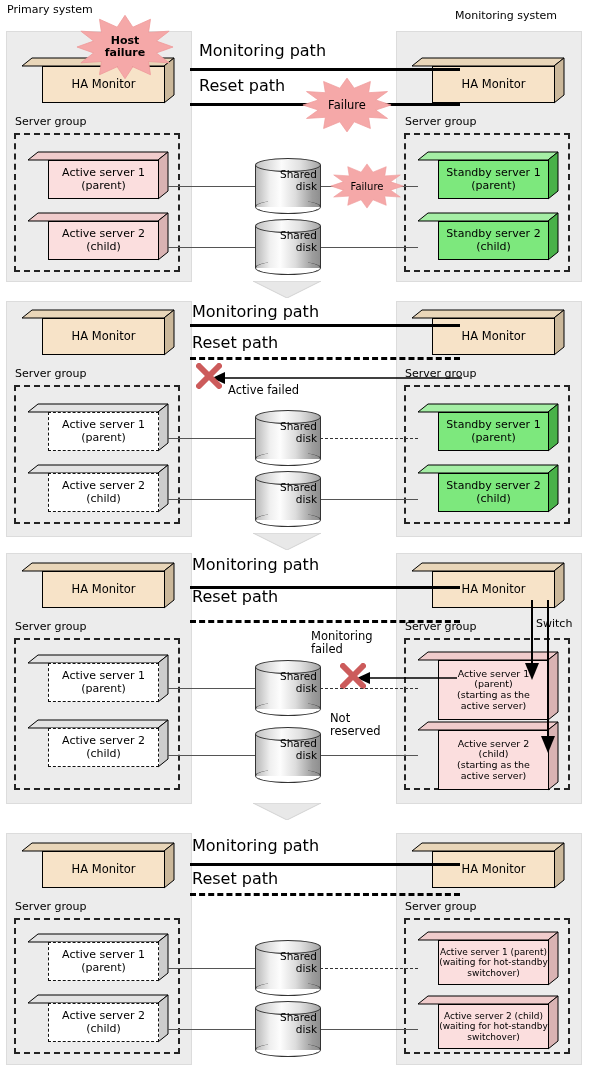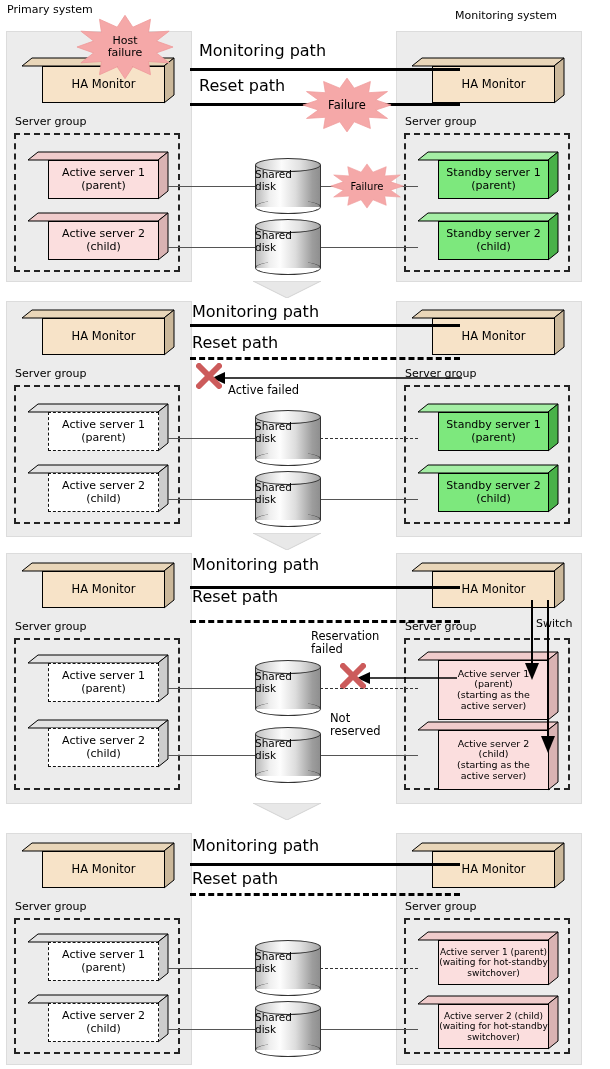--- a/index.html
+++ b/index.html
@@ -34,21 +34,21 @@
   
   .cyl{position:absolute;}
   .cyl .body{position:absolute;left:0;right:0;top:7px;bottom:7px;
      background:linear-gradient(to right,#b9b9b9 0%,#efefef 22%,#fdfdfd 38%,#dcdcdc 62%,#9d9d9d 88%,#8f8f8f 100%);
      border-left:1px solid #333;border-right:1px solid #333;}
   .cyl .top{position:absolute;left:0;right:0;top:0;height:14px;border-radius:50%;
      background:linear-gradient(to right,#c3c3c3,#fbfbfb 40%,#e2e2e2 68%,#a6a6a6);
      border:1px solid #333;box-sizing:border-box;}
   .cyl .cap{position:absolute;left:0;right:0;bottom:0;height:14px;border-radius:50%;
      border:1px solid #333;border-top:none;box-sizing:border-box;background:transparent;}
-  .cyl .ctext{position:absolute;left:0;right:12px;top:11px;text-align:left;
+  .cyl .ctext{position:absolute;left:0;right:4px;top:11px;text-align:right;
      font-size:10.5px;line-height:1.12;z-index:3;white-space:pre;}
 
   
   .burst{position:absolute;}
   .burst .btxt{position:absolute;left:0;right:0;top:50%;transform:translateY(-50%);
      text-align:center;color:#000;z-index:3;line-height:1.1;white-space:pre;}
 
   .xmark{position:absolute;}
   .arrowimg{position:absolute;overflow:visible;}
   .tri{position:absolute;}
@@ -153,21 +153,21 @@
 disk</div>
 </div>
 <div class="cyl" style="left:255px;top:219px;width:66px;height:56px;">
   <div class="body"></div>
     <div class="top"></div>
     <div class="cap"></div>
   <div class="ctext">Shared
 disk</div>
 </div>
 
-<div class="burst" style="left:76px;top:14px;width:98px;height:66px;">
+<div class="burst" style="left:76px;top:14px;width:98px;height:66px;font-weight:bold;">
   <svg width="98" height="66" viewBox="0 0 100 100" preserveAspectRatio="none">
       <use href="#burstpts" fill="#f5a8a8" stroke="#ef9a9a" stroke-width="1"></use>
     </svg>
   <div class="btxt" style="font-size:11px;">Host
 failure</div>
 </div>
 <div class="burst" style="left:302px;top:77px;width:90px;height:56px;">
   <svg width="90" height="56" viewBox="0 0 100 100" preserveAspectRatio="none">
       <use href="#burstpts" fill="#f5a8a8" stroke="#ef9a9a" stroke-width="1"></use>
     </svg>
@@ -381,21 +381,21 @@
 <div class="arrowimg" style="left:524px;top:600px;width:40px;height:170px;">
   <svg width="40" height="170">
     <line x1="8" y1="0" x2="8" y2="72" stroke="#000" stroke-width="2"></line>
     <polygon points="1,63 15,63 8,80" fill="#000"></polygon>
     <line x1="24" y1="0" x2="24" y2="145" stroke="#000" stroke-width="2"></line>
     <polygon points="17,136 31,136 24,153" fill="#000"></polygon>
   </svg>
 </div>
 <div class="lbl" style="left:536px;top:618px;font-size:11px;">Switch</div>
 
-<div class="lbl" style="left:311px;top:630px;font-size:11.5px;line-height:1.15;">Reservation
+<div class="lbl" style="left:311px;top:630px;font-size:11.5px;line-height:1.15;">Monitoring
 failed</div>
 <div class="arrowimg" style="left:357px;top:670px;width:100px;height:14px;">
   <svg width="100" height="14">
       <line x1="8" y1="7" x2="100" y2="7" stroke="#000" stroke-width="1.6"></line>
       <polygon points="0,7 13,1 13,13" fill="#000"></polygon>
     </svg>
 </div>
 <div class="xmark" style="left:340px;top:663px;width:26px;height:26px;">
   <svg width="26" height="26">
       <line x1="3" y1="3" x2="23" y2="23" stroke="#cc5b5b" stroke-width="6" stroke-linecap="round"></line>

